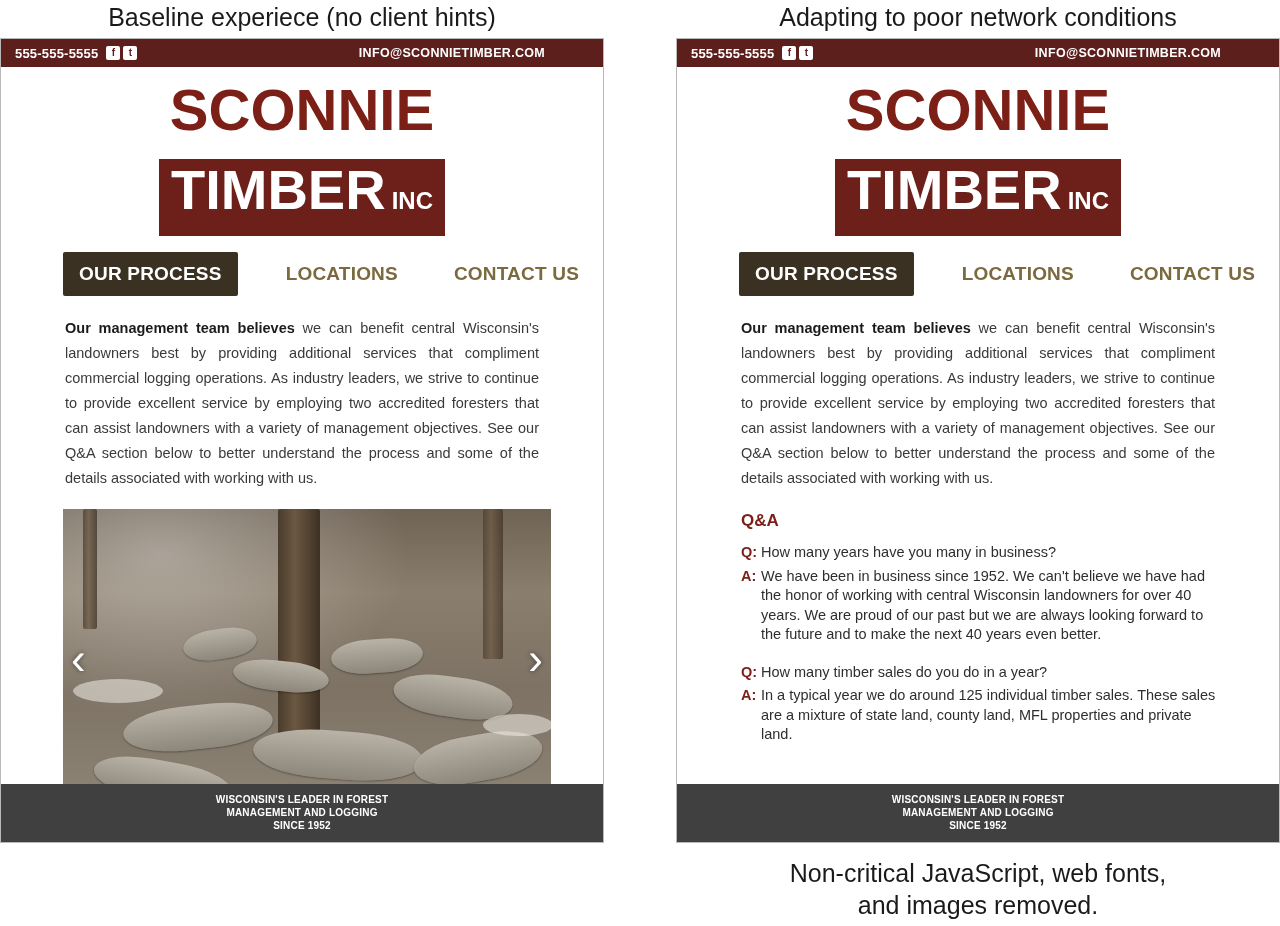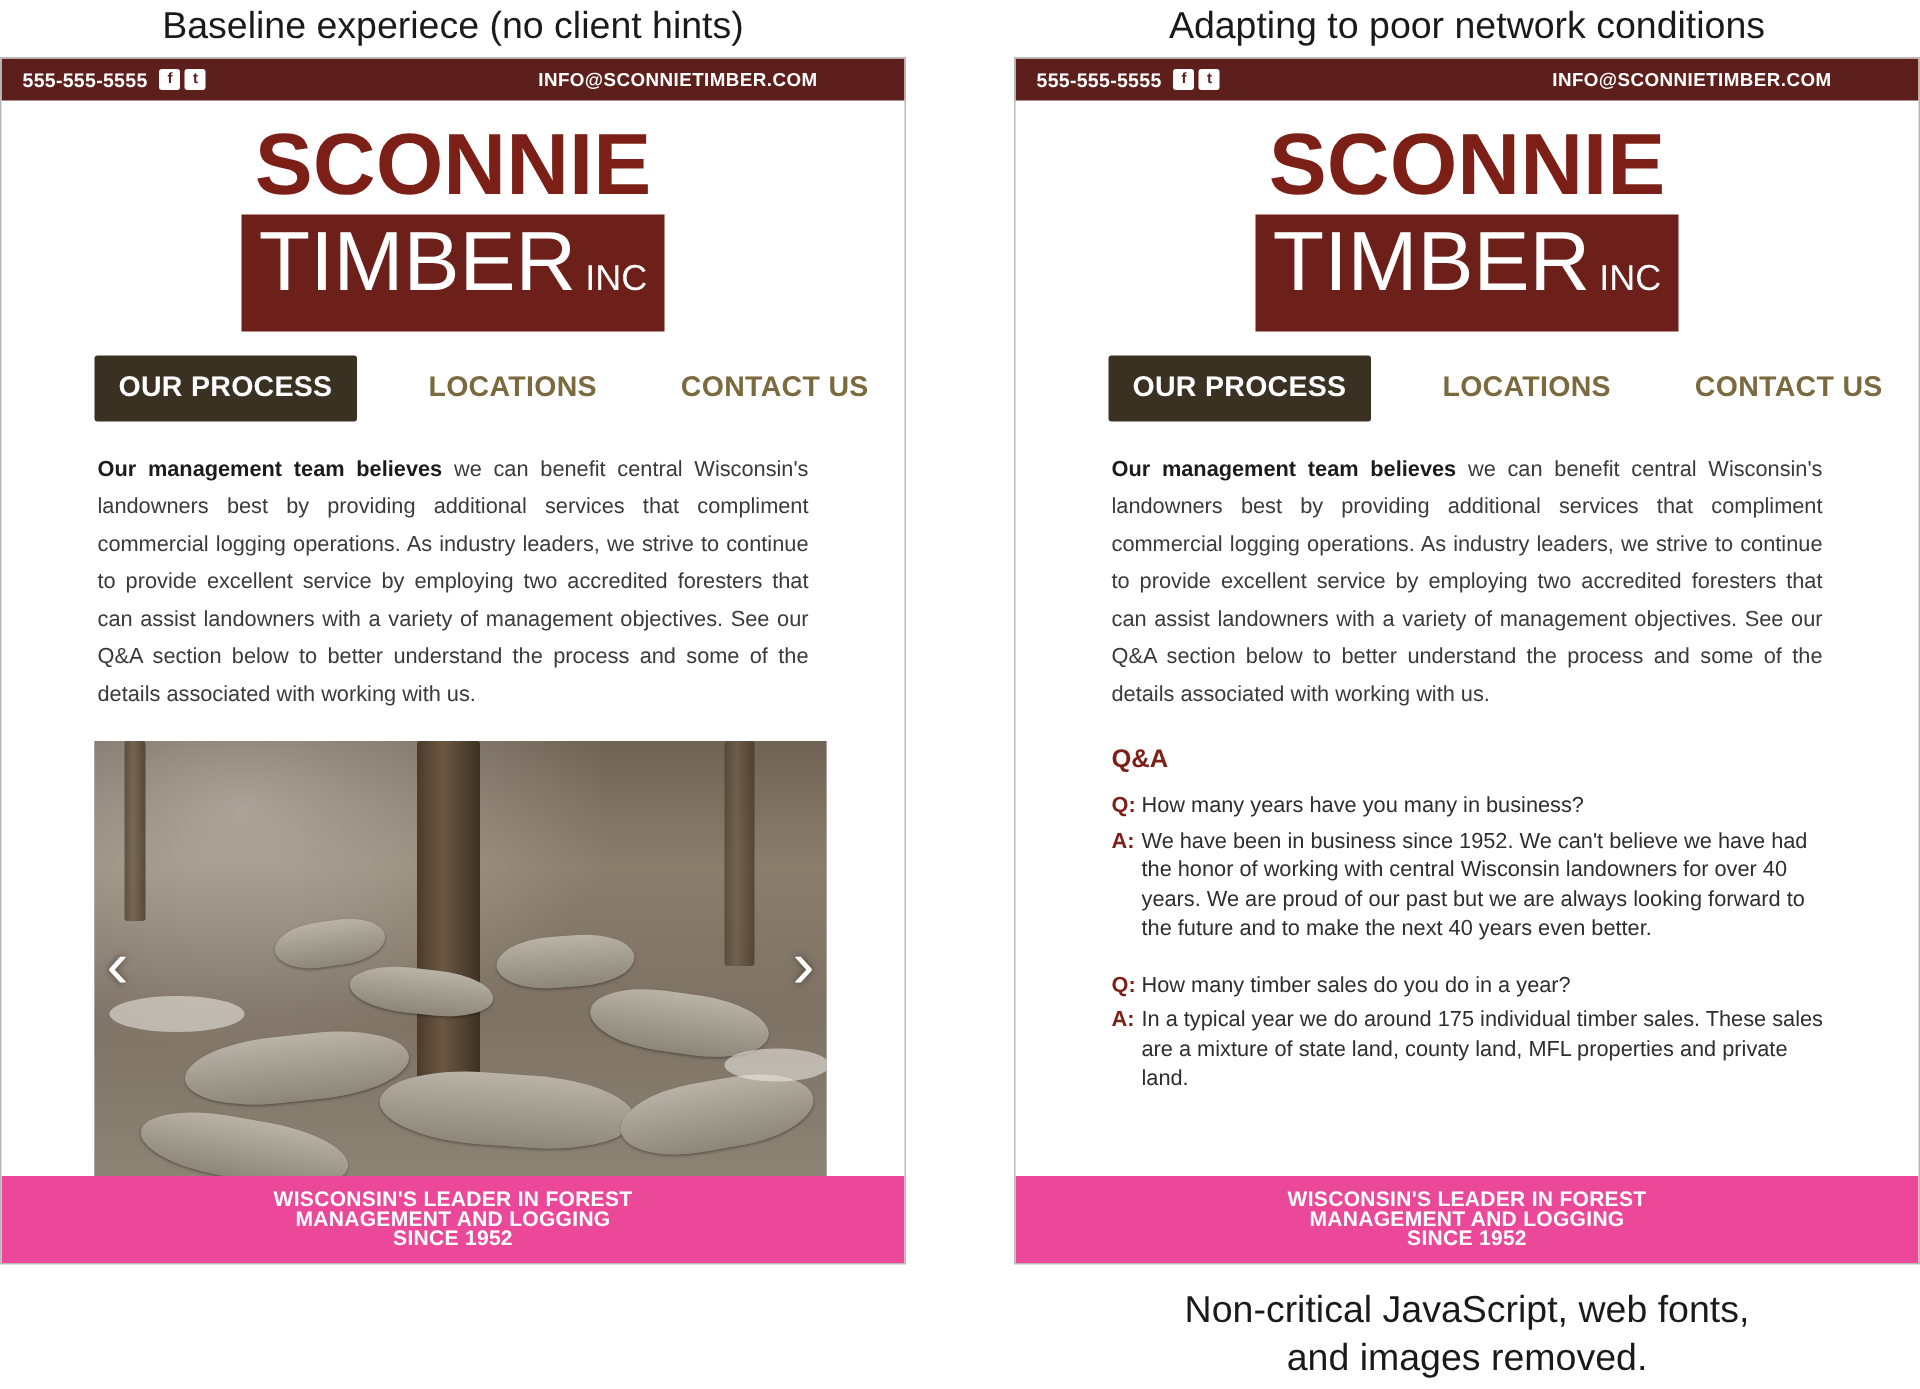--- a/index.html
+++ b/index.html
@@ -107,23 +107,23 @@
     font-weight: bold;
     letter-spacing: 0px;
     font-family: "Liberation Sans", sans-serif;
   }
   .logo-line2 {
     display: inline-block;
     background: #6d1f1a;
     color: #ffffff;
     font-size: 56px;
     line-height: 58px;
-    font-weight: normal;
+    font-weight: bold;
     padding: 2px 12px 6px 12px;
-    margin-top: 4px;
+    margin-top: 20px;
   }
   .logo-inc {
     font-size: 24px;
     vertical-align: baseline;
     margin-left: 6px;
   }
 
   .nav {
     display: flex;
     align-items: center;
@@ -214,24 +214,24 @@
     color: #7b1f17;
     font-weight: bold;
     width: 20px;
     flex: 0 0 20px;
   }
   .qa-text { flex: 1; }
 
   .footer {
     position: absolute;
     left: 0; right: 0; bottom: 0;
-    background: #ec4899;
-    color: #ffffff;
-    text-align: center;
-    font-size: 14px;
+    background: #404040;
+    color: #ffffff;
+    text-align: center;
+    font-size: 10px;
     font-weight: bold;
     line-height: 13px;
     letter-spacing: 0.2px;
     padding: 9px 0 10px 0;
   }
 </style>
 </head>
 <body>
 
 <div class="figure">
@@ -334,21 +334,21 @@
         </div>
       </div>
 
       <div class="qa-block" style="padding-top:14px;">
         <div class="qa-row">
           <div class="qa-tag">Q:</div>
           <div class="qa-text">How many timber sales do you do in a year?</div>
         </div>
         <div class="qa-row">
           <div class="qa-tag">A:</div>
-          <div class="qa-text">In a typical year we do around 175 individual timber sales. These sales are a mixture of state land, county land, MFL properties and private land.</div>
+          <div class="qa-text">In a typical year we do around 125 individual timber sales. These sales are a mixture of state land, county land, MFL properties and private land.</div>
         </div>
       </div>
 
       <div class="footer">
         <div>WISCONSIN'S LEADER IN FOREST</div>
         <div>MANAGEMENT AND LOGGING</div>
         <div>SINCE 1952</div>
       </div>
 
     </div>

